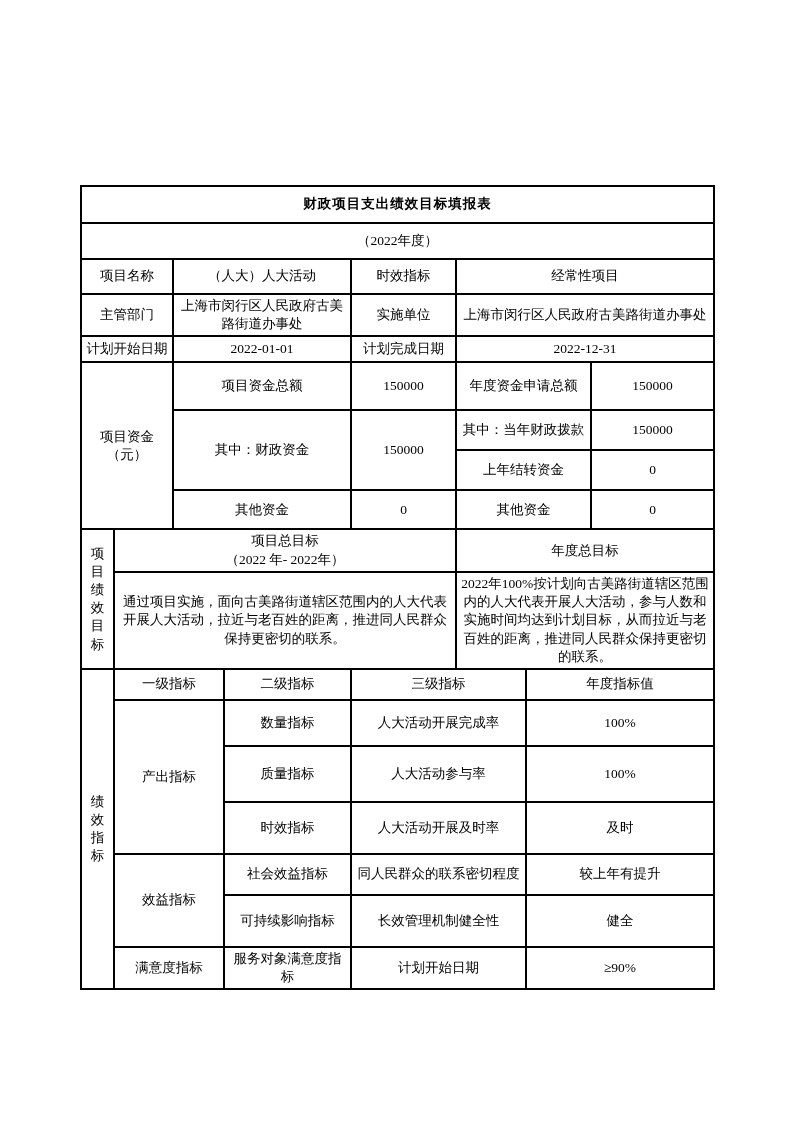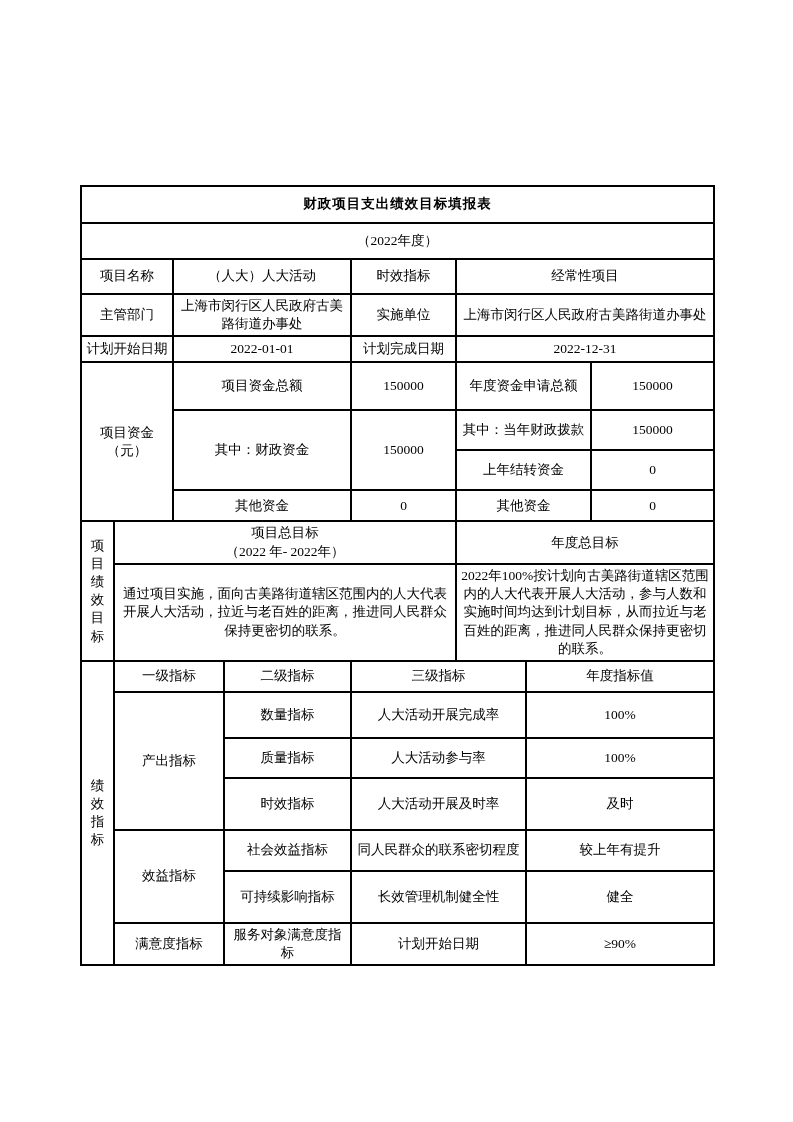--- a/index.html
+++ b/index.html
@@ -106,21 +106,21 @@
     <tr style="height:40px">
       <td colspan="2" rowspan="2">其中：财政资金</td>
       <td rowspan="2">150000</td>
       <td colspan="2" class="bb1">其中：当年财政拨款</td>
       <td class="bb1">150000</td>
     </tr>
     <tr style="height:40px">
       <td colspan="2" class="bt1">上年结转资金</td>
       <td class="bt1">0</td>
     </tr>
-    <tr style="height:31px">
+    <tr style="height:39px">
       <td colspan="2">其他资金</td>
       <td>0</td>
       <td colspan="2">其他资金</td>
       <td>0</td>
     </tr>
 
     <tr style="height:40px">
       <td rowspan="2" class="vlabel">项目
 绩效
 目标</td>
@@ -140,21 +140,21 @@
       <td>二级指标</td>
       <td colspan="2">三级指标</td>
       <td colspan="2">年度指标值</td>
     </tr>
     <tr style="height:46px">
       <td colspan="2" rowspan="3">产出指标</td>
       <td class="bb1">数量指标</td>
       <td colspan="2" class="bb1">人大活动开展完成率</td>
       <td colspan="2" class="bb1">100%</td>
     </tr>
-    <tr style="height:40px">
+    <tr style="height:56px">
       <td class="bt1 bb1">质量指标</td>
       <td colspan="2" class="bt1 bb1">人大活动参与率</td>
       <td colspan="2" class="bt1 bb1">100%</td>
     </tr>
     <tr style="height:52px">
       <td class="bt1">时效指标</td>
       <td colspan="2" class="bt1">人大活动开展及时率</td>
       <td colspan="2" class="bt1">及时</td>
     </tr>
     <tr style="height:41px">

